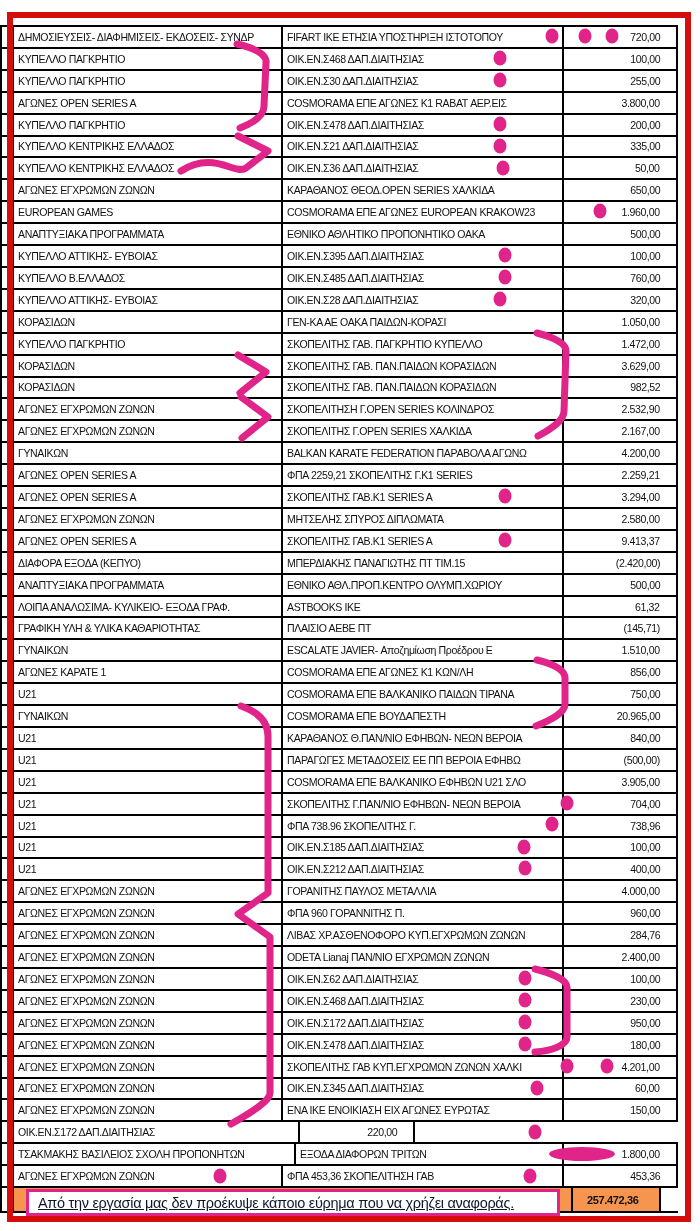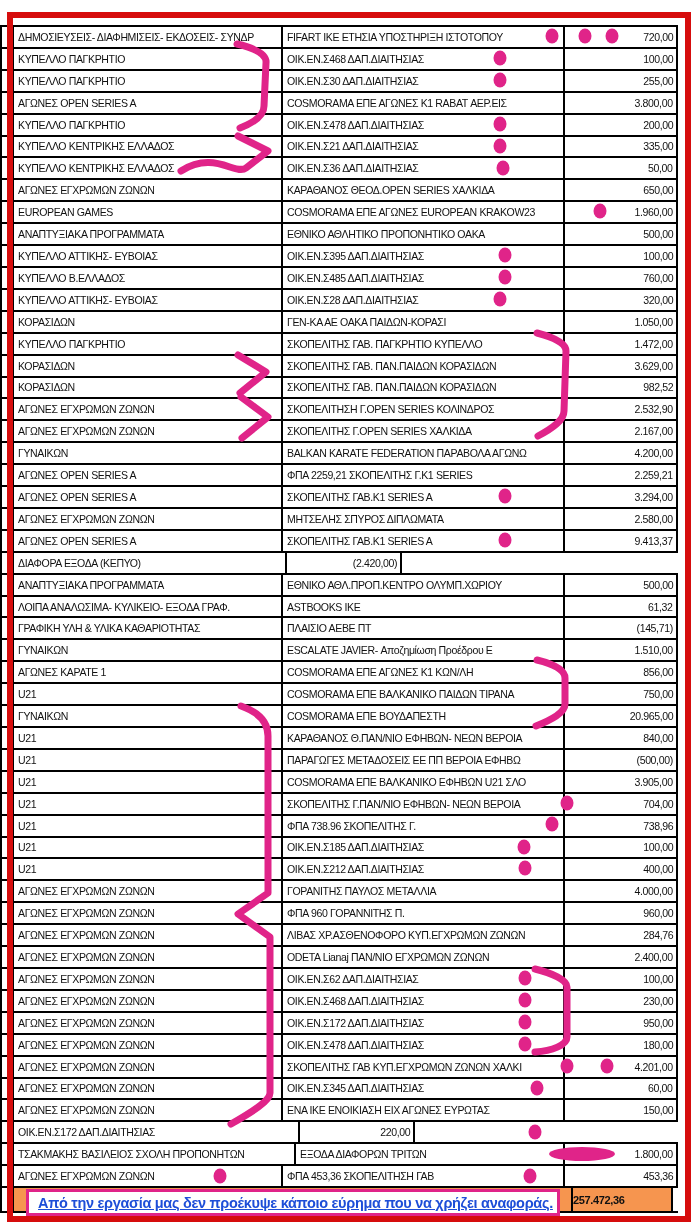--- a/index.html
+++ b/index.html
@@ -8,36 +8,36 @@
     position:relative;width:700px;height:1231px;background:#ffffff;overflow:hidden;
     font-family:"Liberation Sans","DejaVu Sans",sans-serif;color:#111;
   }
   
   .xtable{position:absolute;left:0;top:25px;width:678px;border-top:2px solid #000;z-index:10;}
   .xrow{display:flex;height:21.915px;border-bottom:2px solid #000;background:#fff;}
   .cell{height:100%;overflow:hidden;white-space:nowrap;display:flex;align-items:center;}
   .c0{width:14px;border-left:2px solid #000;border-right:2px solid #000;}
   .c1{width:273px;border-right:2px solid #000;padding-left:4px;}
   .c2{width:286px;border-right:2px solid #000;padding-left:4px;text-align:center;}
-  .c3{width:115px;border-right:2px solid #000;justify-content:flex-end;padding-right:3px;}
+  .c3{width:115px;border-right:2px solid #000;justify-content:flex-end;padding-right:16px;}
   .cell span{font-size:11px;letter-spacing:-0.4px;transform:scaleX(0.96);transform-origin:left center;}
   .c3 span{transform-origin:right center;}
   
   .trow{display:flex;height:25px;border-bottom:2px solid #000;}
   .tmerge{width:559px;border-right:2px solid #000;}
   .torange{background:#F6954F;}
-  .ttotal{width:100px;border-right:2px solid #000;display:flex;align-items:center;justify-content:flex-start;padding-right:5px;}
+  .ttotal{width:88px;border-right:2px solid #000;display:flex;align-items:center;justify-content:center;padding-right:5px;}
   .ttotal span{font-size:11.5px;font-weight:bold;letter-spacing:-0.4px;}
   
   .redframe{position:absolute;left:7px;top:12px;width:684px;height:1210px;
     border:6px solid #D60D0D;z-index:40;pointer-events:none;}
   
   .notebox{position:absolute;left:26px;top:1189px;width:534px;height:27px;background:#fff;
     border:3px solid #E02489;z-index:45;display:flex;align-items:center;padding-left:9px;}
-  .notebox span{font-size:14.5px;font-weight:bold;text-decoration:underline;color:#1d4ed8;
+  .notebox span{font-size:14.5px;font-weight:normal;text-decoration:underline;color:#0f172a;
     letter-spacing:-0.3px;white-space:nowrap;}
   
   .marks{position:absolute;left:0;top:0;z-index:60;pointer-events:none;}
 </style>
 </head>
 <body>
 
 <div class="stage">
 
   <div class="xtable">
@@ -326,20 +326,23 @@
           <span>ΣΚΟΠΕΛΙΤΗΣ ΓΑΒ.Κ1 SERIES A</span>
         </div>
         <div class="cell c3">
           <span>9.413,37</span>
         </div>
       </div>
       <div class="xrow">
         <div class="cell c0"></div>
         <div class="cell c1">
           <span>ΔΙΑΦΟΡΑ ΕΞΟΔΑ (ΚΕΠΥΟ)</span>
+        </div>
+        <div class="cell c2">
+          <span>ΜΠΕΡΔΙΑΚΗΣ ΠΑΝΑΓΙΩΤΗΣ ΠΤ ΤΙΜ.15</span>
         </div>
         <div class="cell c3">
           <span>(2.420,00)</span>
         </div>
       </div>
       <div class="xrow">
         <div class="cell c0"></div>
         <div class="cell c1">
           <span>ΑΝΑΠΤΥΞΙΑΚΑ ΠΡΟΓΡΑΜΜΑΤΑ</span>
         </div>

